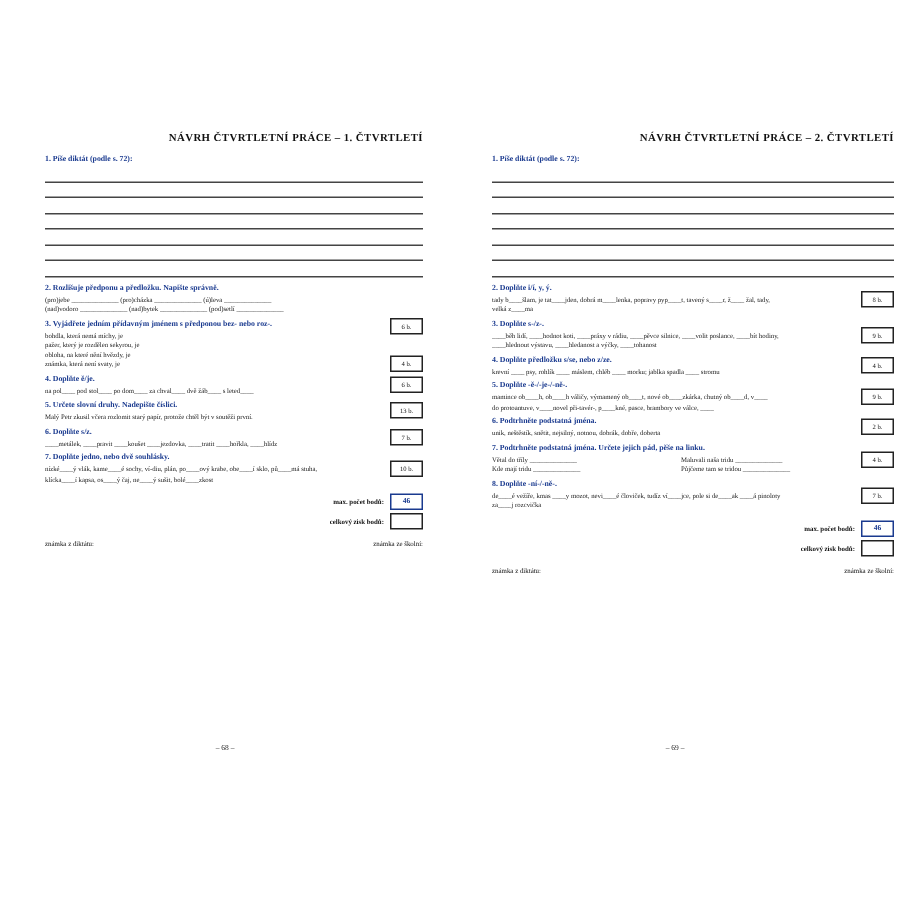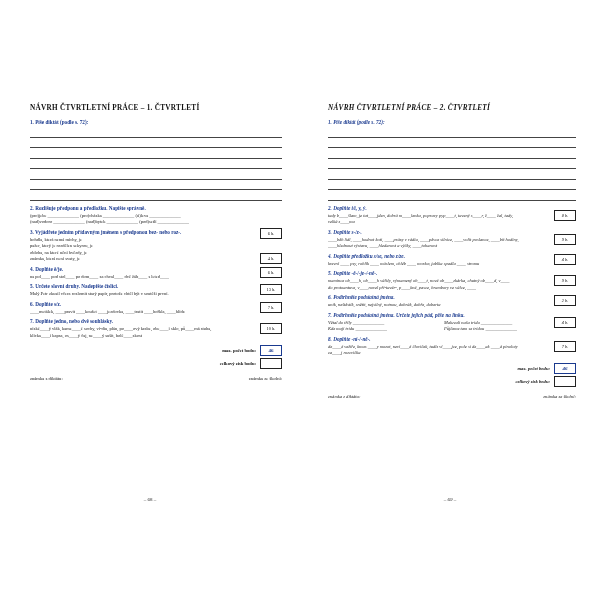--- a/index.html
+++ b/index.html
@@ -27,29 +27,29 @@
     flex-direction: row;
   }
   .page-col {
     width: 300px;
     height: 420px;
     box-sizing: border-box;
     padding: 0 24px;
     position: relative;
   }
   .page-col.left { padding-left: 30px; padding-right: 18px; }
-  .page-col.right { padding-left: 28px; padding-right: 24px; font-style: italic; }
+  .page-col.right { padding-left: 28px; padding-right: 4px; }
 
   .doc-title {
-    text-align: left;
+    text-align: right;
     font-size: 7.2px;
     font-weight: bold;
     letter-spacing: 0.3px;
     color: #111;
-    margin: 16px 0 7px 0;
+    margin: 0 0 7px 0;
     font-family: "Liberation Serif", serif;
   }
   .task {
     margin-bottom: 3px;
     position: relative;
   }
   .task-head {
     font-size: 5.2px;
     color: #1a3a8f;
     font-weight: bold;

